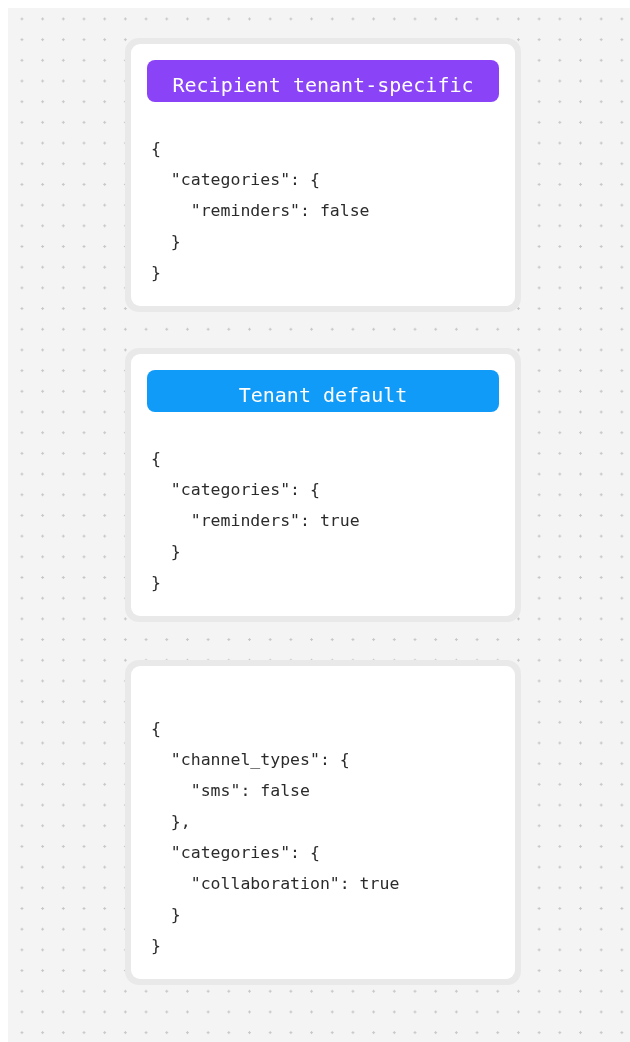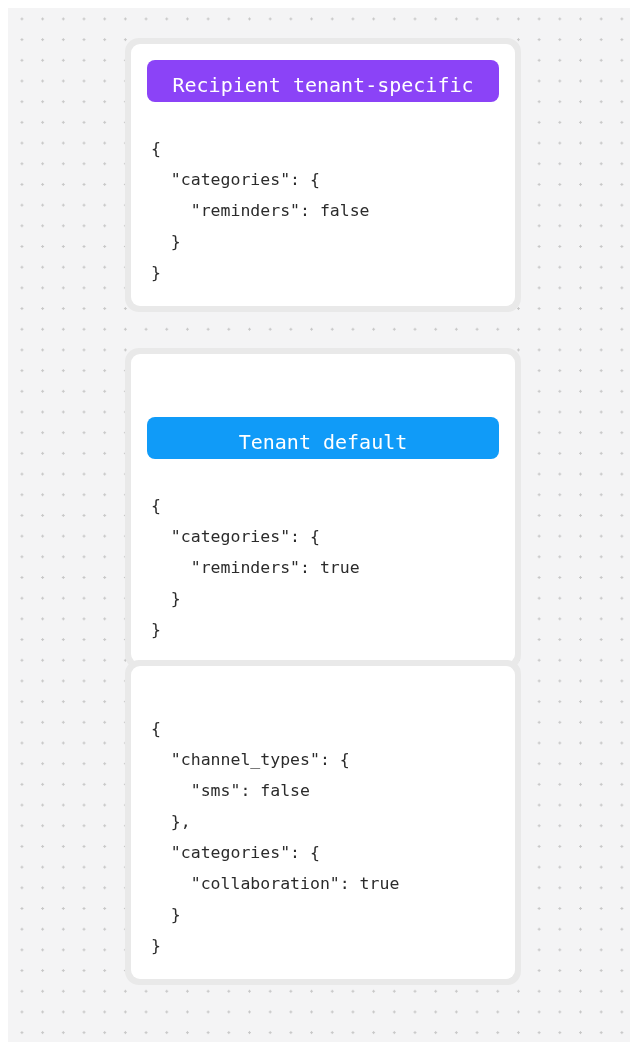--- a/index.html
+++ b/index.html
@@ -67,21 +67,21 @@
       <pre class="code">{
   "categories": {
     "reminders": false
   }
 }</pre>
     </div>
   </div>
 
   <div class="card-ring pos-2">
     <div class="card">
-      <div class="badge" style="background: rgb(16, 155, 248); margin-top: 47px;">Tenant default</div>
+      <div class="badge" style="background: rgb(16, 155, 248);">Tenant default</div>
       <pre class="code">{
   "categories": {
     "reminders": true
   }
 }</pre>
     </div>
   </div>
 
   <div class="card-ring pos-3">
     <div class="card">

